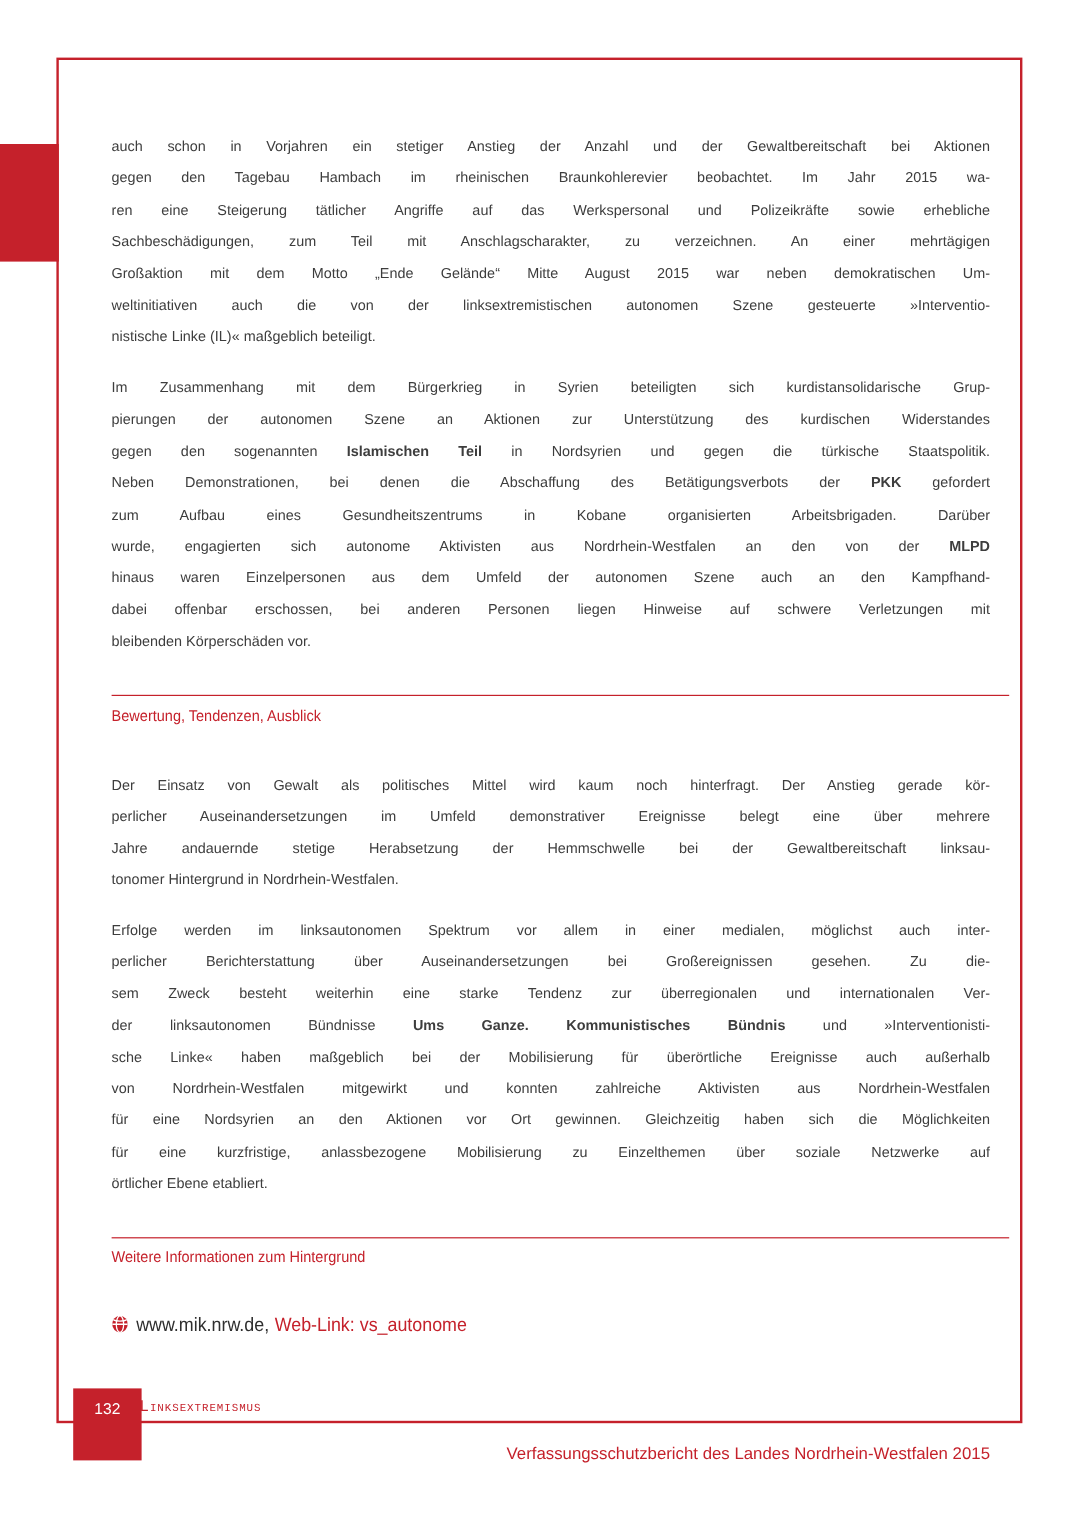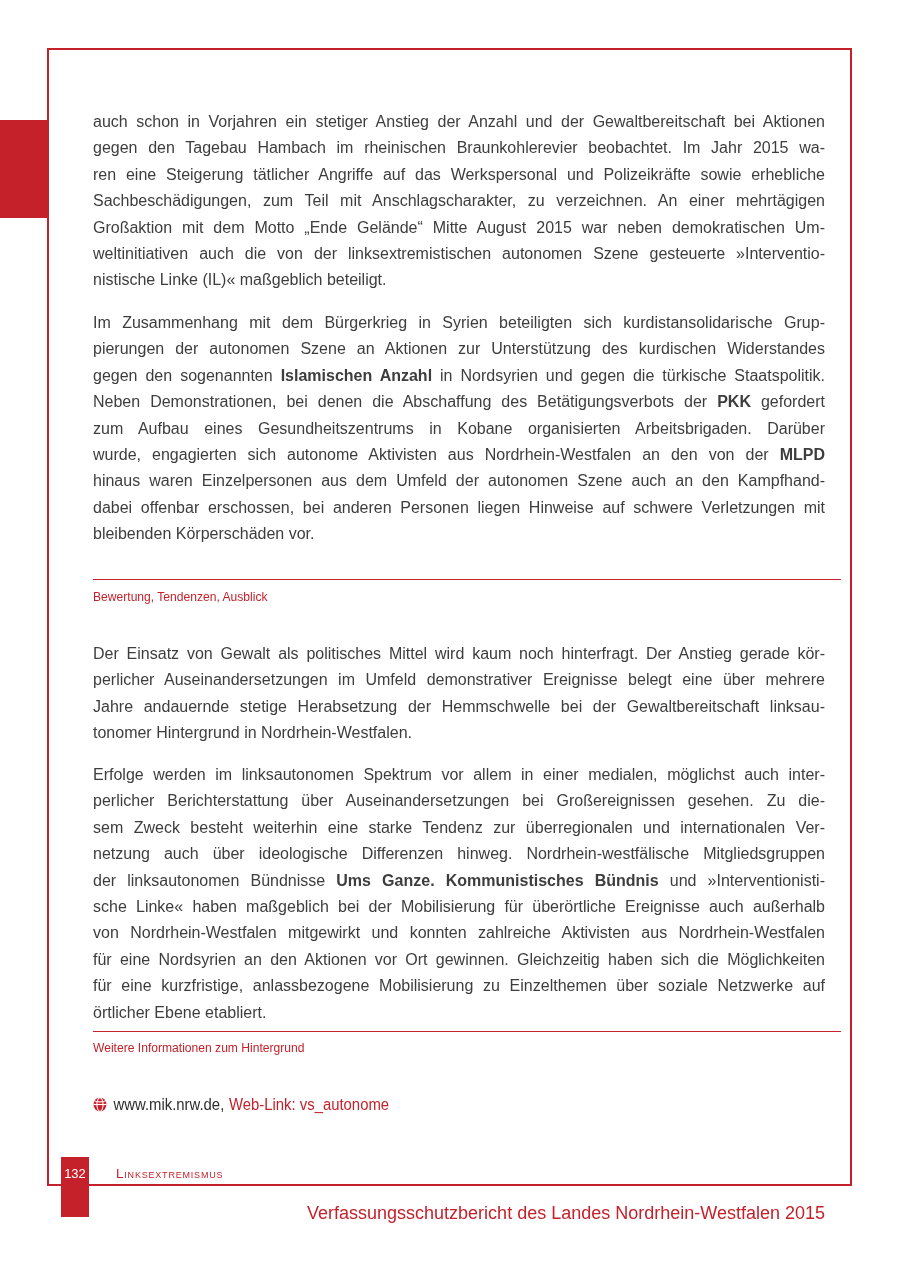--- a/index.html
+++ b/index.html
@@ -13,21 +13,21 @@
   .frame {
     position:absolute; left:47px; top:48px; width:805px; height:1138px;
     border:2px solid var(--accent);
   }
   .side-tab {
     position:absolute; left:0; top:120px; width:49px; height:98px;
     background:var(--accent);
   }
   .para {
     position:absolute; left:93px; width:732px;
-    font-size:16px; line-height:26.4px; color:var(--body);
+    font-size:12px; line-height:26.4px; color:var(--body);
   }
   .pline { text-align:justify; text-align-last:justify; }
   .pline.last { text-align-last:left; }
   .pline .b { font-weight:bold; }
   .rule {
     position:absolute; left:93px; width:748px; height:1px;
     background:var(--accent);
   }
   .red-head {
     position:absolute; left:93px; color:var(--accent);
@@ -36,54 +36,54 @@
   .red-head .condensed, .weblink-row .condensed {
     display:inline-block; transform:scaleX(0.93); transform-origin:0 50%;
   }
   .weblink-row {
     position:absolute; left:93px; top:1096px; font-size:16px; white-space:nowrap;
   }
   .weblink-row .globe { vertical-align:-2px; margin-right:7px; }
   .weblink-row .site { color:#2e2e2e; margin-right:5px; }
   .weblink-row .wl { color:var(--accent); }
   .pagenum-box {
-    position:absolute; left:61px; top:1157px; width:28px; height:60px;
+    position:absolute; left:61px; top:1157px; width:57px; height:60px;
     background:var(--accent); z-index:2; text-align:center;
   }
   .pagenum-box span {
     display:inline-block; margin-top:9px; color:#ffffff; font-size:13px;
   }
   .chapter {
     position:absolute; left:116px; top:1166px; color:var(--accent);
-    font-size:13.5px; font-variant:small-caps; letter-spacing:0.8px;
+    font-size:13.5px; font-variant:small-caps; letter-spacing:0.8px;font-family:Liberation Mono, monospace;
   }
   .report {
     position:absolute; right:75px; top:1203px; color:var(--accent);
-    font-size:18px; white-space:nowrap;
+    font-size:14px; white-space:nowrap;
   }
 </style>
 </head>
 <body>
 
 <div class="frame"></div>
 <div class="side-tab"></div>
 
 <div class="para" style="top:109px">
     <div class="pline"><span>auch schon in Vorjahren ein stetiger Anstieg der Anzahl und der Gewaltbereitschaft bei Aktionen</span></div>
     <div class="pline"><span>gegen den Tagebau Hambach im rheinischen Braunkohlerevier beobachtet. Im Jahr 2015 wa-</span></div>
     <div class="pline"><span>ren eine Steigerung tätlicher Angriffe auf das Werkspersonal und Polizeikräfte sowie erhebliche</span></div>
     <div class="pline"><span>Sachbeschädigungen, zum Teil mit Anschlagscharakter, zu verzeichnen. An einer mehrtägigen</span></div>
     <div class="pline"><span>Großaktion mit dem Motto „Ende Gelände“ Mitte August 2015 war neben demokratischen Um-</span></div>
     <div class="pline"><span>weltinitiativen auch die von der linksextremistischen autonomen Szene gesteuerte »Interventio-</span></div>
     <div class="pline last"><span>nistische Linke (IL)« maßgeblich beteiligt.</span></div>
   </div>
 <div class="para" style="top:310px">
     <div class="pline"><span>Im Zusammenhang mit dem Bürgerkrieg in Syrien beteiligten sich kurdistansolidarische Grup-</span></div>
     <div class="pline"><span>pierungen der autonomen Szene an Aktionen zur Unterstützung des kurdischen Widerstandes</span></div>
-    <div class="pline"><span>gegen den sogenannten </span><span class="b">Islamischen Anzahl</span><span> in Nordsyrien und gegen die türkische Staatspolitik.</span></div>
+    <div class="pline"><span>gegen den sogenannten </span><span class="b">Islamischen Teil</span><span> in Nordsyrien und gegen die türkische Staatspolitik.</span></div>
     <div class="pline"><span>Neben Demonstrationen, bei denen die Abschaffung des Betätigungsverbots der </span><span class="b">PKK</span><span> gefordert</span></div>
     <div class="pline"><span>zum Aufbau eines Gesundheitszentrums in Kobane organisierten Arbeitsbrigaden. Darüber</span></div>
     <div class="pline"><span>wurde, engagierten sich autonome Aktivisten aus Nordrhein-Westfalen an den von der </span><span class="b">MLPD</span></div>
     <div class="pline"><span>hinaus waren Einzelpersonen aus dem Umfeld der autonomen Szene auch an den Kampfhand-</span></div>
     <div class="pline"><span>dabei offenbar erschossen, bei anderen Personen liegen Hinweise auf schwere Verletzungen mit</span></div>
     <div class="pline last"><span>bleibenden Körperschäden vor.</span></div>
   </div>
 
 <div class="rule" style="top:579px"></div>
 <h2 class="red-head" style="top:589px"><span class="condensed">Bewertung, Tendenzen, Ausblick</span></h2>
@@ -91,21 +91,20 @@
 <div class="para" style="top:641px">
     <div class="pline"><span>Der Einsatz von Gewalt als politisches Mittel wird kaum noch hinterfragt. Der Anstieg gerade kör-</span></div>
     <div class="pline"><span>perlicher Auseinandersetzungen im Umfeld demonstrativer Ereignisse belegt eine über mehrere</span></div>
     <div class="pline"><span>Jahre andauernde stetige Herabsetzung der Hemmschwelle bei der Gewaltbereitschaft linksau-</span></div>
     <div class="pline last"><span>tonomer Hintergrund in Nordrhein-Westfalen.</span></div>
   </div>
 <div class="para" style="top:762px">
     <div class="pline"><span>Erfolge werden im linksautonomen Spektrum vor allem in einer medialen, möglichst auch inter-</span></div>
     <div class="pline"><span>perlicher Berichterstattung über Auseinandersetzungen bei Großereignissen gesehen. Zu die-</span></div>
     <div class="pline"><span>sem Zweck besteht weiterhin eine starke Tendenz zur überregionalen und internationalen Ver-</span></div>
-    <div class="pline"><span>netzung auch über ideologische Differenzen hinweg. Nordrhein-westfälische Mitgliedsgruppen</span></div>
     <div class="pline"><span>der linksautonomen Bündnisse </span><span class="b">Ums Ganze. Kommunistisches Bündnis</span><span> und »Interventionisti-</span></div>
     <div class="pline"><span>sche Linke« haben maßgeblich bei der Mobilisierung für überörtliche Ereignisse auch außerhalb</span></div>
     <div class="pline"><span>von Nordrhein-Westfalen mitgewirkt und konnten zahlreiche Aktivisten aus Nordrhein-Westfalen</span></div>
     <div class="pline"><span>für eine Nordsyrien an den Aktionen vor Ort gewinnen. Gleichzeitig haben sich die Möglichkeiten</span></div>
     <div class="pline"><span>für eine kurzfristige, anlassbezogene Mobilisierung zu Einzelthemen über soziale Netzwerke auf</span></div>
     <div class="pline last"><span>örtlicher Ebene etabliert.</span></div>
   </div>
 
 <div class="rule" style="top:1031px"></div>
 <h2 class="red-head" style="top:1040px"><span class="condensed">Weitere Informationen zum Hintergrund</span></h2>

